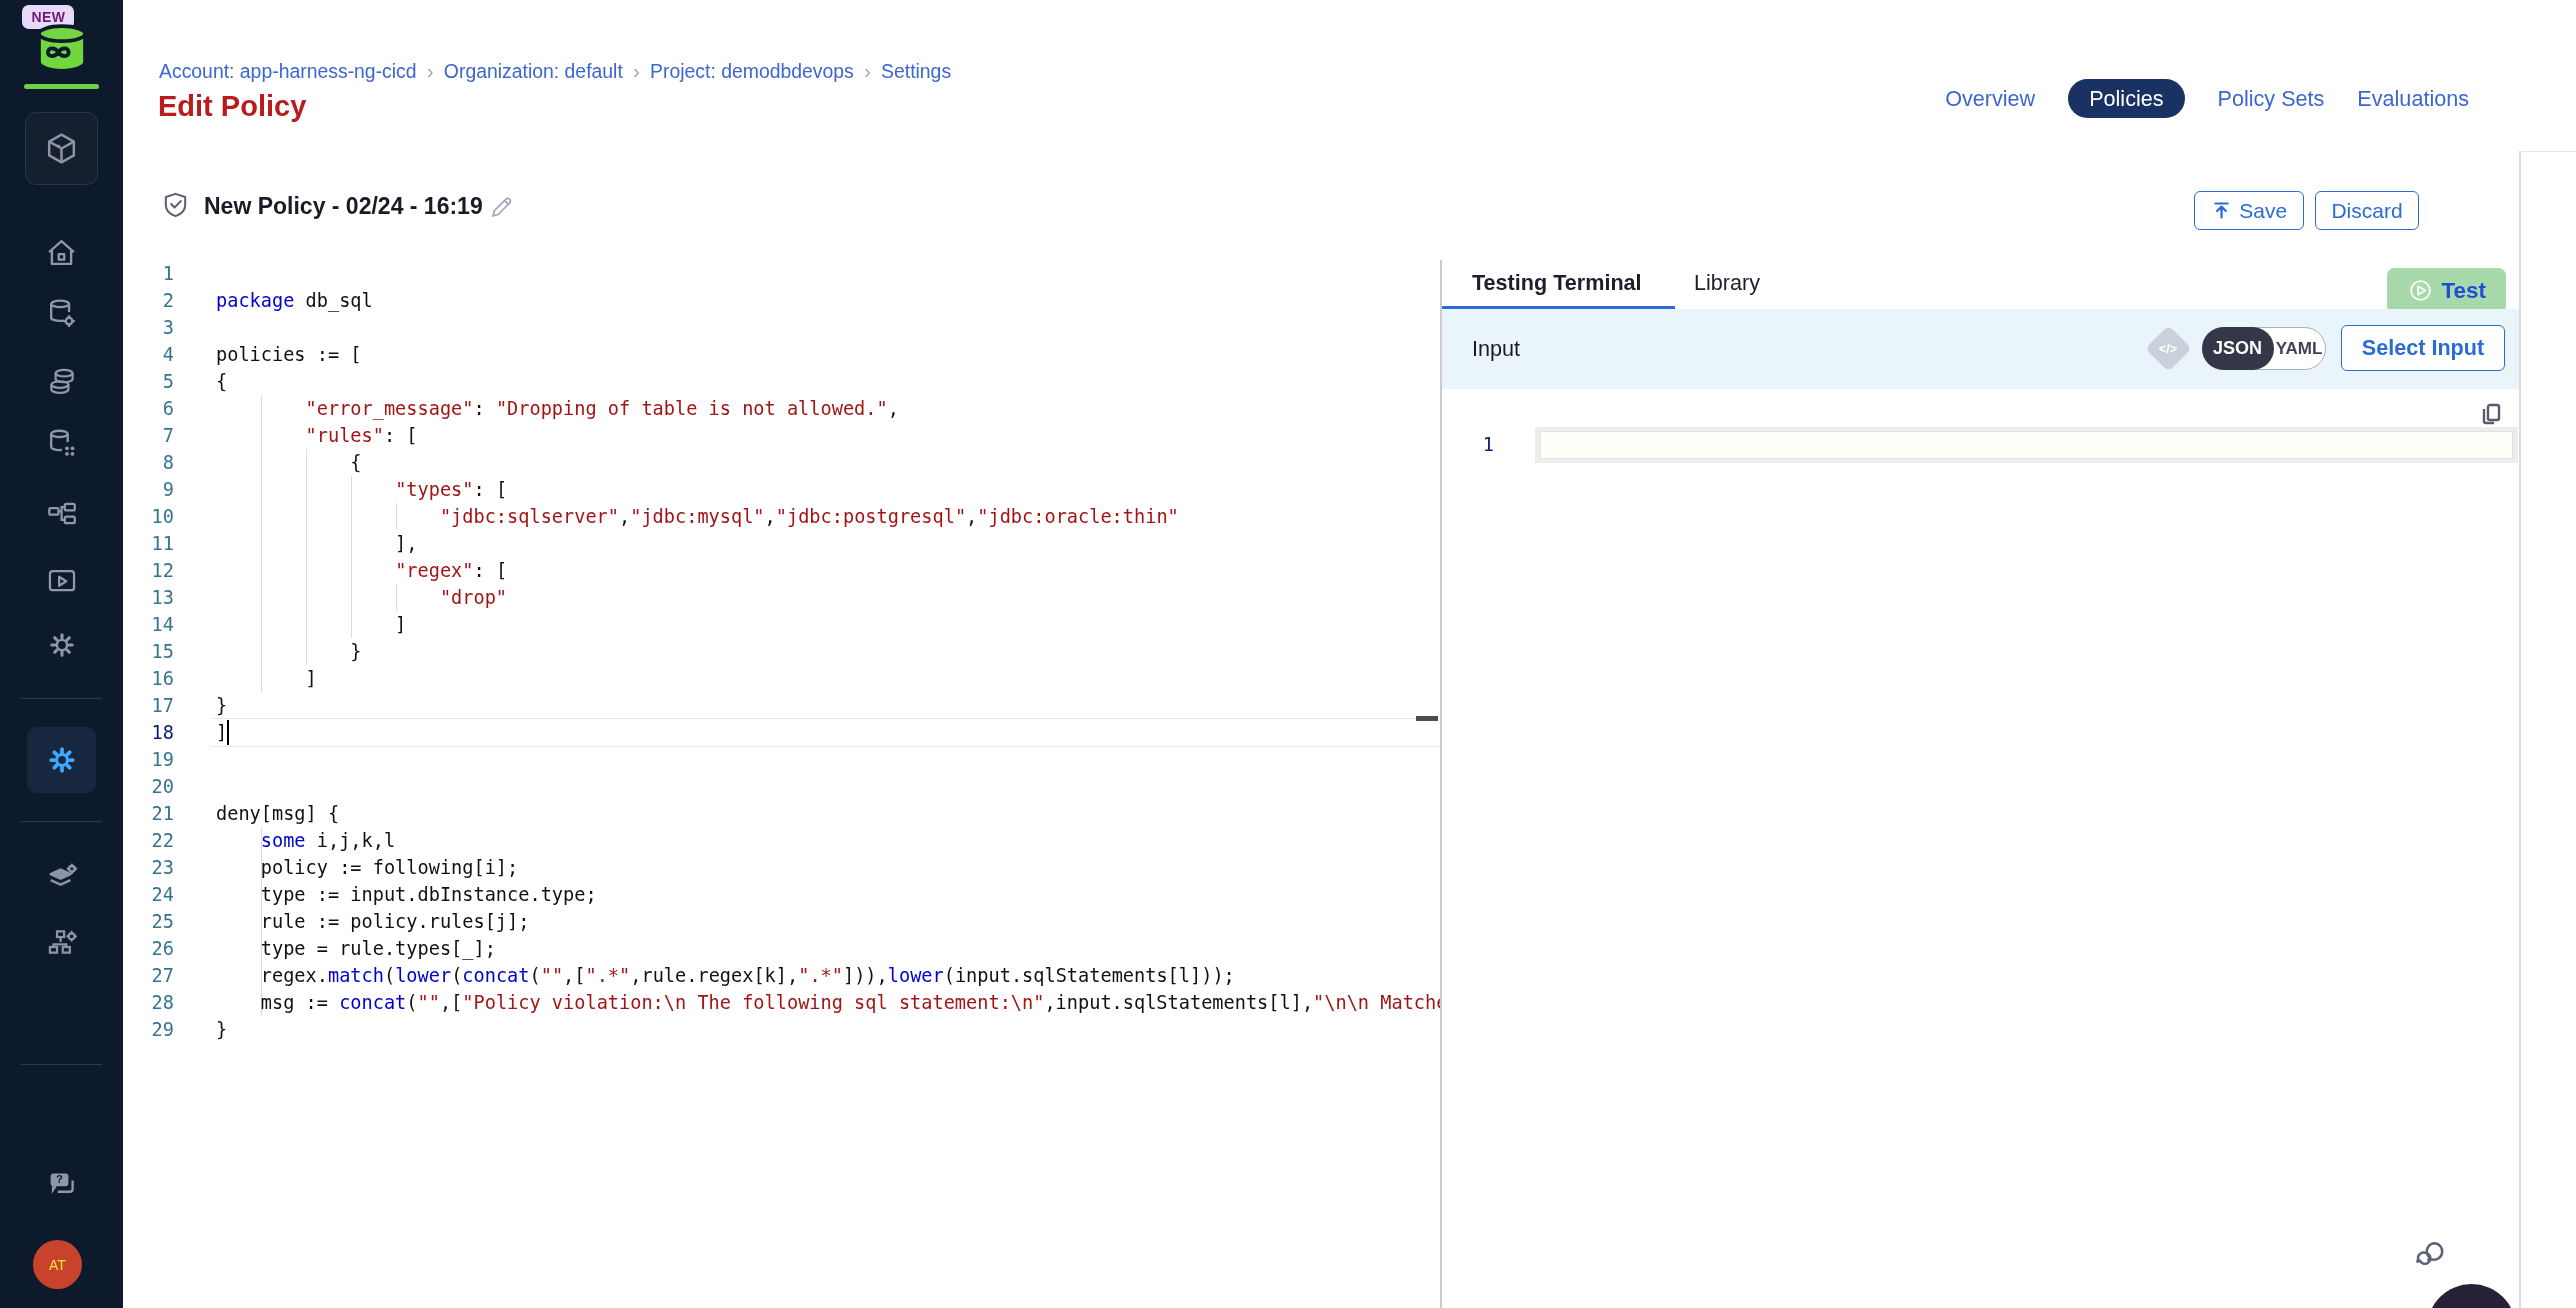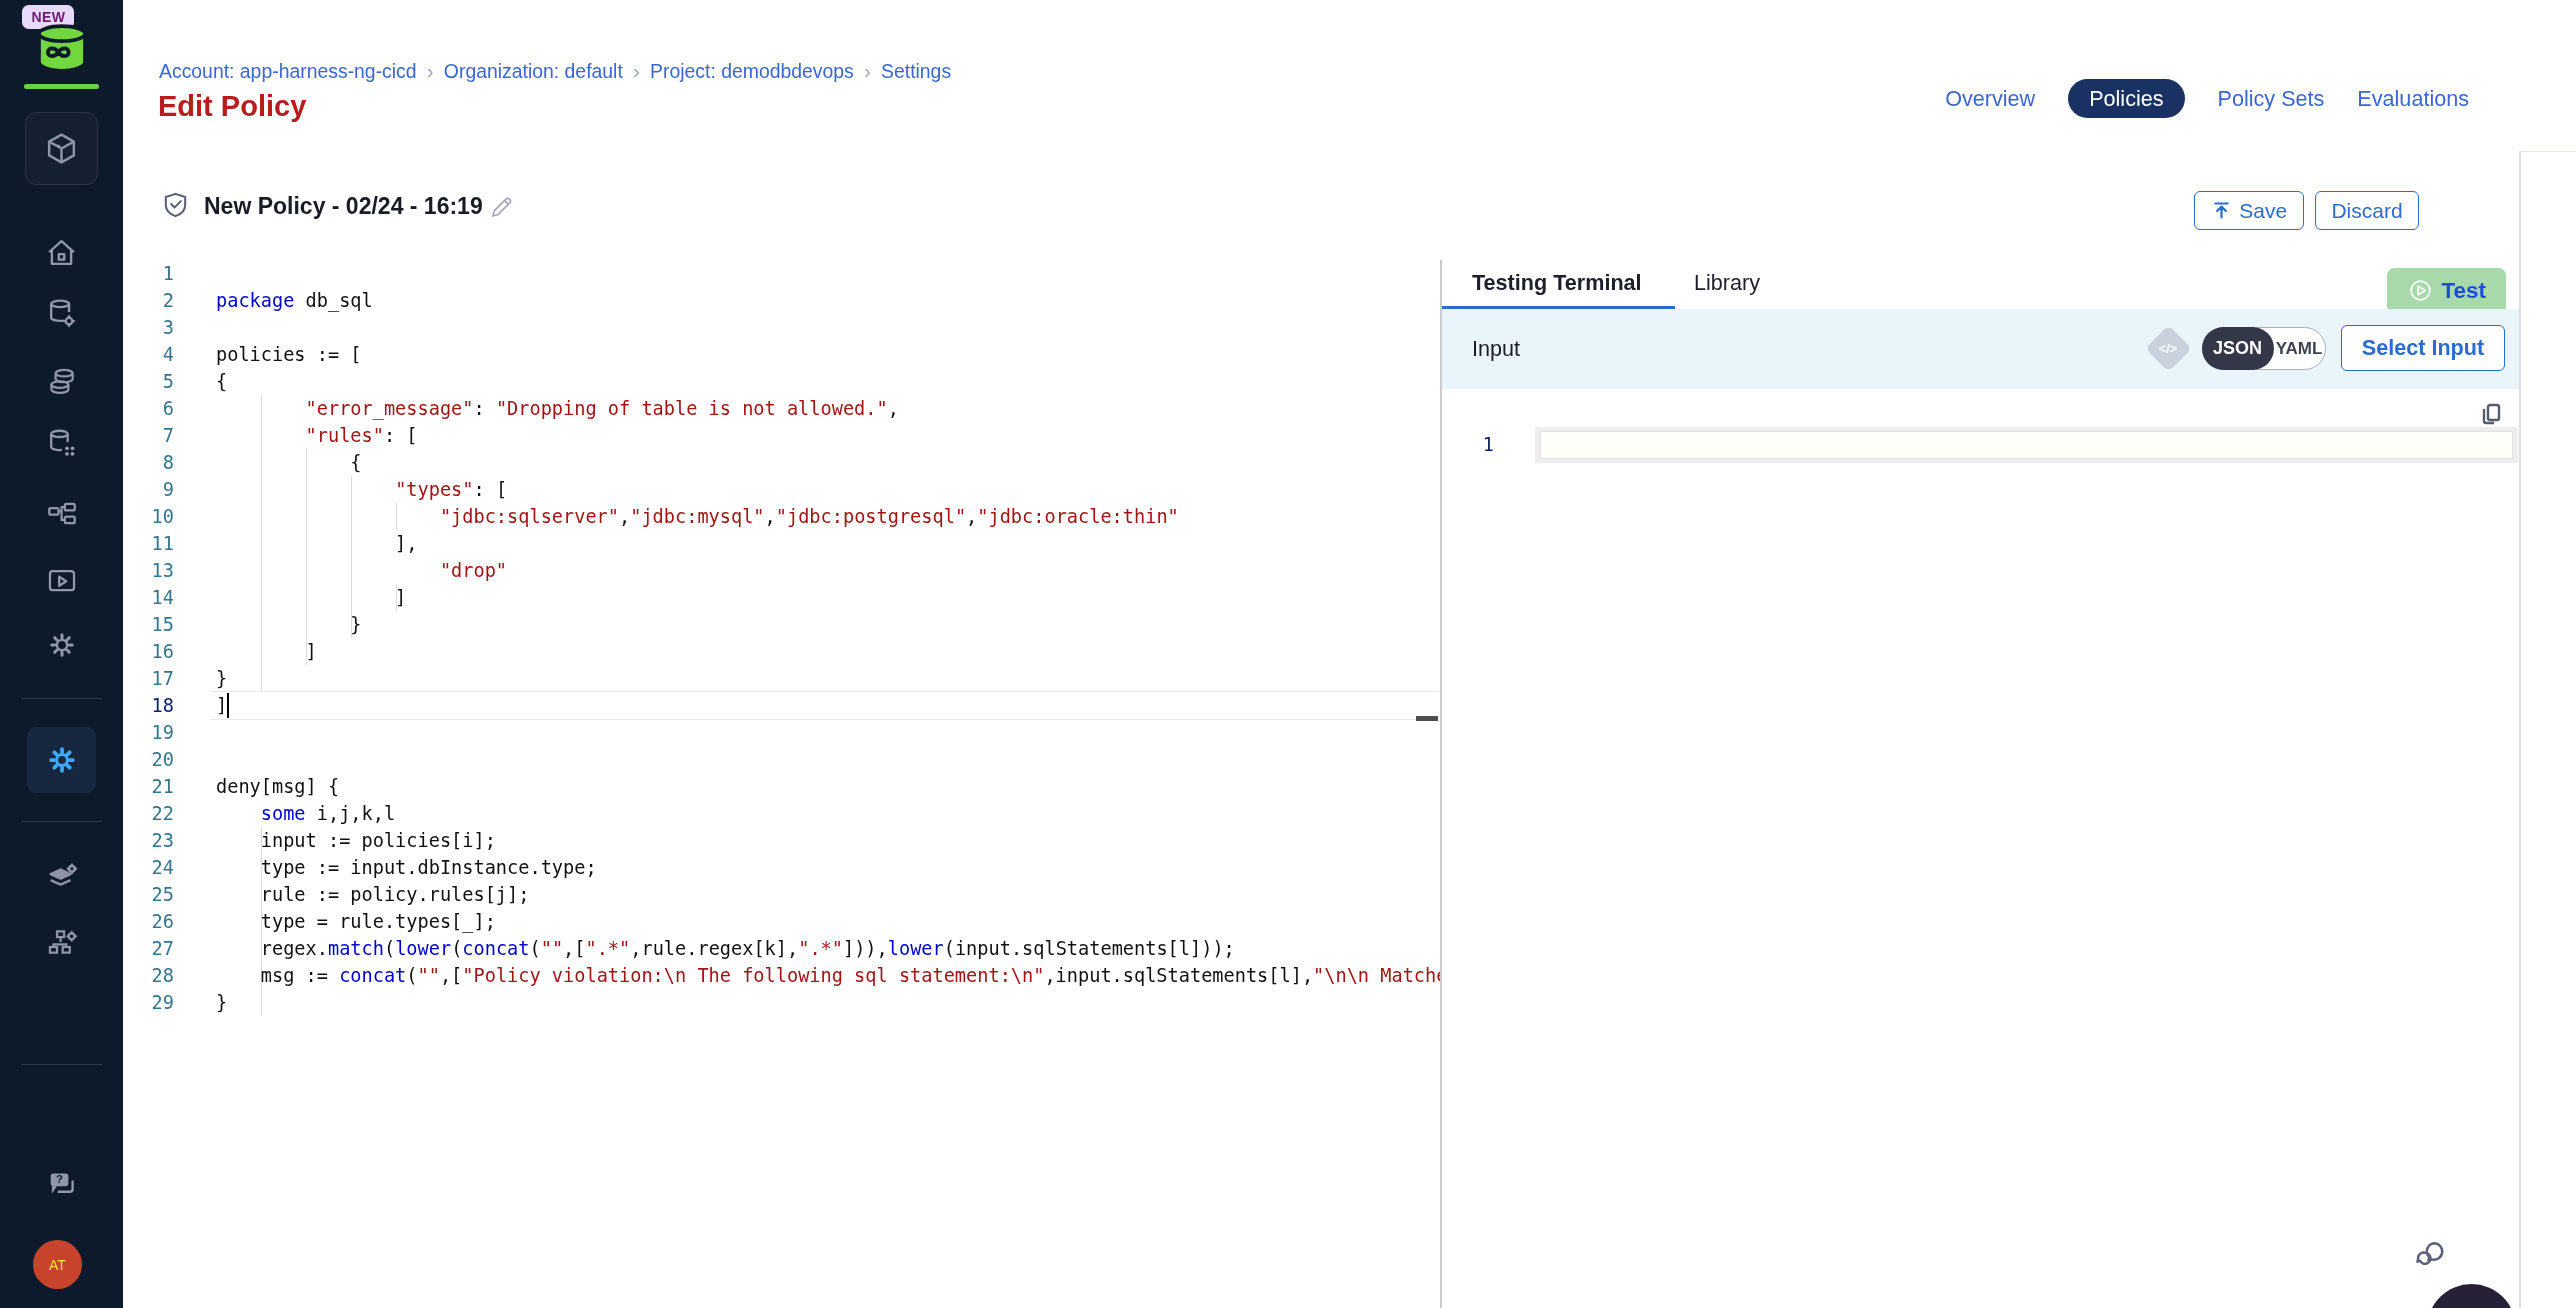--- a/index.html
+++ b/index.html
@@ -296,31 +296,32 @@
         <div class="code-row"><span class="ln">2</span><span class="lc"><span class="tk-k">package</span><span class="tk-d"> db_sql</span></span></div>
         <div class="code-row"><span class="ln">3</span><span class="lc"></span></div>
         <div class="code-row"><span class="ln">4</span><span class="lc"><span class="tk-d">policies := [</span></span></div>
         <div class="code-row"><span class="ln">5</span><span class="lc"><span class="tk-d">{</span></span></div>
         <div class="code-row"><span class="ln">6</span><span class="lc"><span class="tk-d">        </span><span class="tk-s">"error_message"</span><span class="tk-d">: </span><span class="tk-s">"Dropping of table is not allowed."</span><span class="tk-d">,</span></span></div>
         <div class="code-row"><span class="ln">7</span><span class="lc"><span class="tk-d">        </span><span class="tk-s">"rules"</span><span class="tk-d">: [</span></span></div>
         <div class="code-row"><span class="ln">8</span><span class="lc"><span class="tk-d">            {</span></span></div>
         <div class="code-row"><span class="ln">9</span><span class="lc"><span class="tk-d">                </span><span class="tk-s">"types"</span><span class="tk-d">: [</span></span></div>
         <div class="code-row"><span class="ln">10</span><span class="lc"><span class="tk-d">                    </span><span class="tk-s">"jdbc:sqlserver"</span><span class="tk-d">,</span><span class="tk-s">"jdbc:mysql"</span><span class="tk-d">,</span><span class="tk-s">"jdbc:postgresql"</span><span class="tk-d">,</span><span class="tk-s">"jdbc:oracle:thin"</span></span></div>
         <div class="code-row"><span class="ln">11</span><span class="lc"><span class="tk-d">                ],</span></span></div>
+        <div class="code-row"><span class="ln">12</span><span class="lc"><span class="tk-d">                </span><span class="tk-s">"regex"</span><span class="tk-d">: [</span></span></div>
         <div class="code-row"><span class="ln">13</span><span class="lc"><span class="tk-d">                    </span><span class="tk-s">"drop"</span></span></div>
         <div class="code-row"><span class="ln">14</span><span class="lc"><span class="tk-d">                ]</span></span></div>
         <div class="code-row"><span class="ln">15</span><span class="lc"><span class="tk-d">            }</span></span></div>
         <div class="code-row"><span class="ln">16</span><span class="lc"><span class="tk-d">        ]</span></span></div>
         <div class="code-row"><span class="ln">17</span><span class="lc"><span class="tk-d">}</span></span></div>
         <div class="code-row active"><span class="ln">18</span><span class="lc"><span class="tk-d">]</span></span><div class="row-band"></div><div class="cursor"></div></div>
         <div class="code-row"><span class="ln">19</span><span class="lc"></span></div>
         <div class="code-row"><span class="ln">20</span><span class="lc"></span></div>
         <div class="code-row"><span class="ln">21</span><span class="lc"><span class="tk-d">deny[msg] {</span></span></div>
         <div class="code-row"><span class="ln">22</span><span class="lc"><span class="tk-d">    </span><span class="tk-k">some</span><span class="tk-d"> i,j,k,l</span></span></div>
-        <div class="code-row"><span class="ln">23</span><span class="lc"><span class="tk-d">    input := policies[i];</span></span></div>
+        <div class="code-row"><span class="ln">23</span><span class="lc"><span class="tk-d">    policy := following[i];</span></span></div>
         <div class="code-row"><span class="ln">24</span><span class="lc"><span class="tk-d">    type := input.dbInstance.type;</span></span></div>
         <div class="code-row"><span class="ln">25</span><span class="lc"><span class="tk-d">    rule := policy.rules[j];</span></span></div>
         <div class="code-row"><span class="ln">26</span><span class="lc"><span class="tk-d">    type = rule.types[_];</span></span></div>
         <div class="code-row"><span class="ln">27</span><span class="lc"><span class="tk-d">    regex.</span><span class="tk-k">match</span><span class="tk-d">(</span><span class="tk-k">lower</span><span class="tk-d">(</span><span class="tk-k">concat</span><span class="tk-d">(</span><span class="tk-s">""</span><span class="tk-d">,[</span><span class="tk-s">".*"</span><span class="tk-d">,rule.regex[k],</span><span class="tk-s">".*"</span><span class="tk-d">])),</span><span class="tk-k">lower</span><span class="tk-d">(input.sqlStatements[l]));</span></span></div>
         <div class="code-row"><span class="ln">28</span><span class="lc"><span class="tk-d">    msg := </span><span class="tk-k">concat</span><span class="tk-d">(</span><span class="tk-s">""</span><span class="tk-d">,[</span><span class="tk-s">"Policy violation:\n The following sql statement:\n"</span><span class="tk-d">,input.sqlStatements[l],</span><span class="tk-s">"\n\n Matches th</span></span></div>
         <div class="code-row"><span class="ln">29</span><span class="lc"><span class="tk-d">}</span></span></div>
       </div>
     <div class="ruler-dash"></div>
   </div>
   <div id="v-div"></div>

